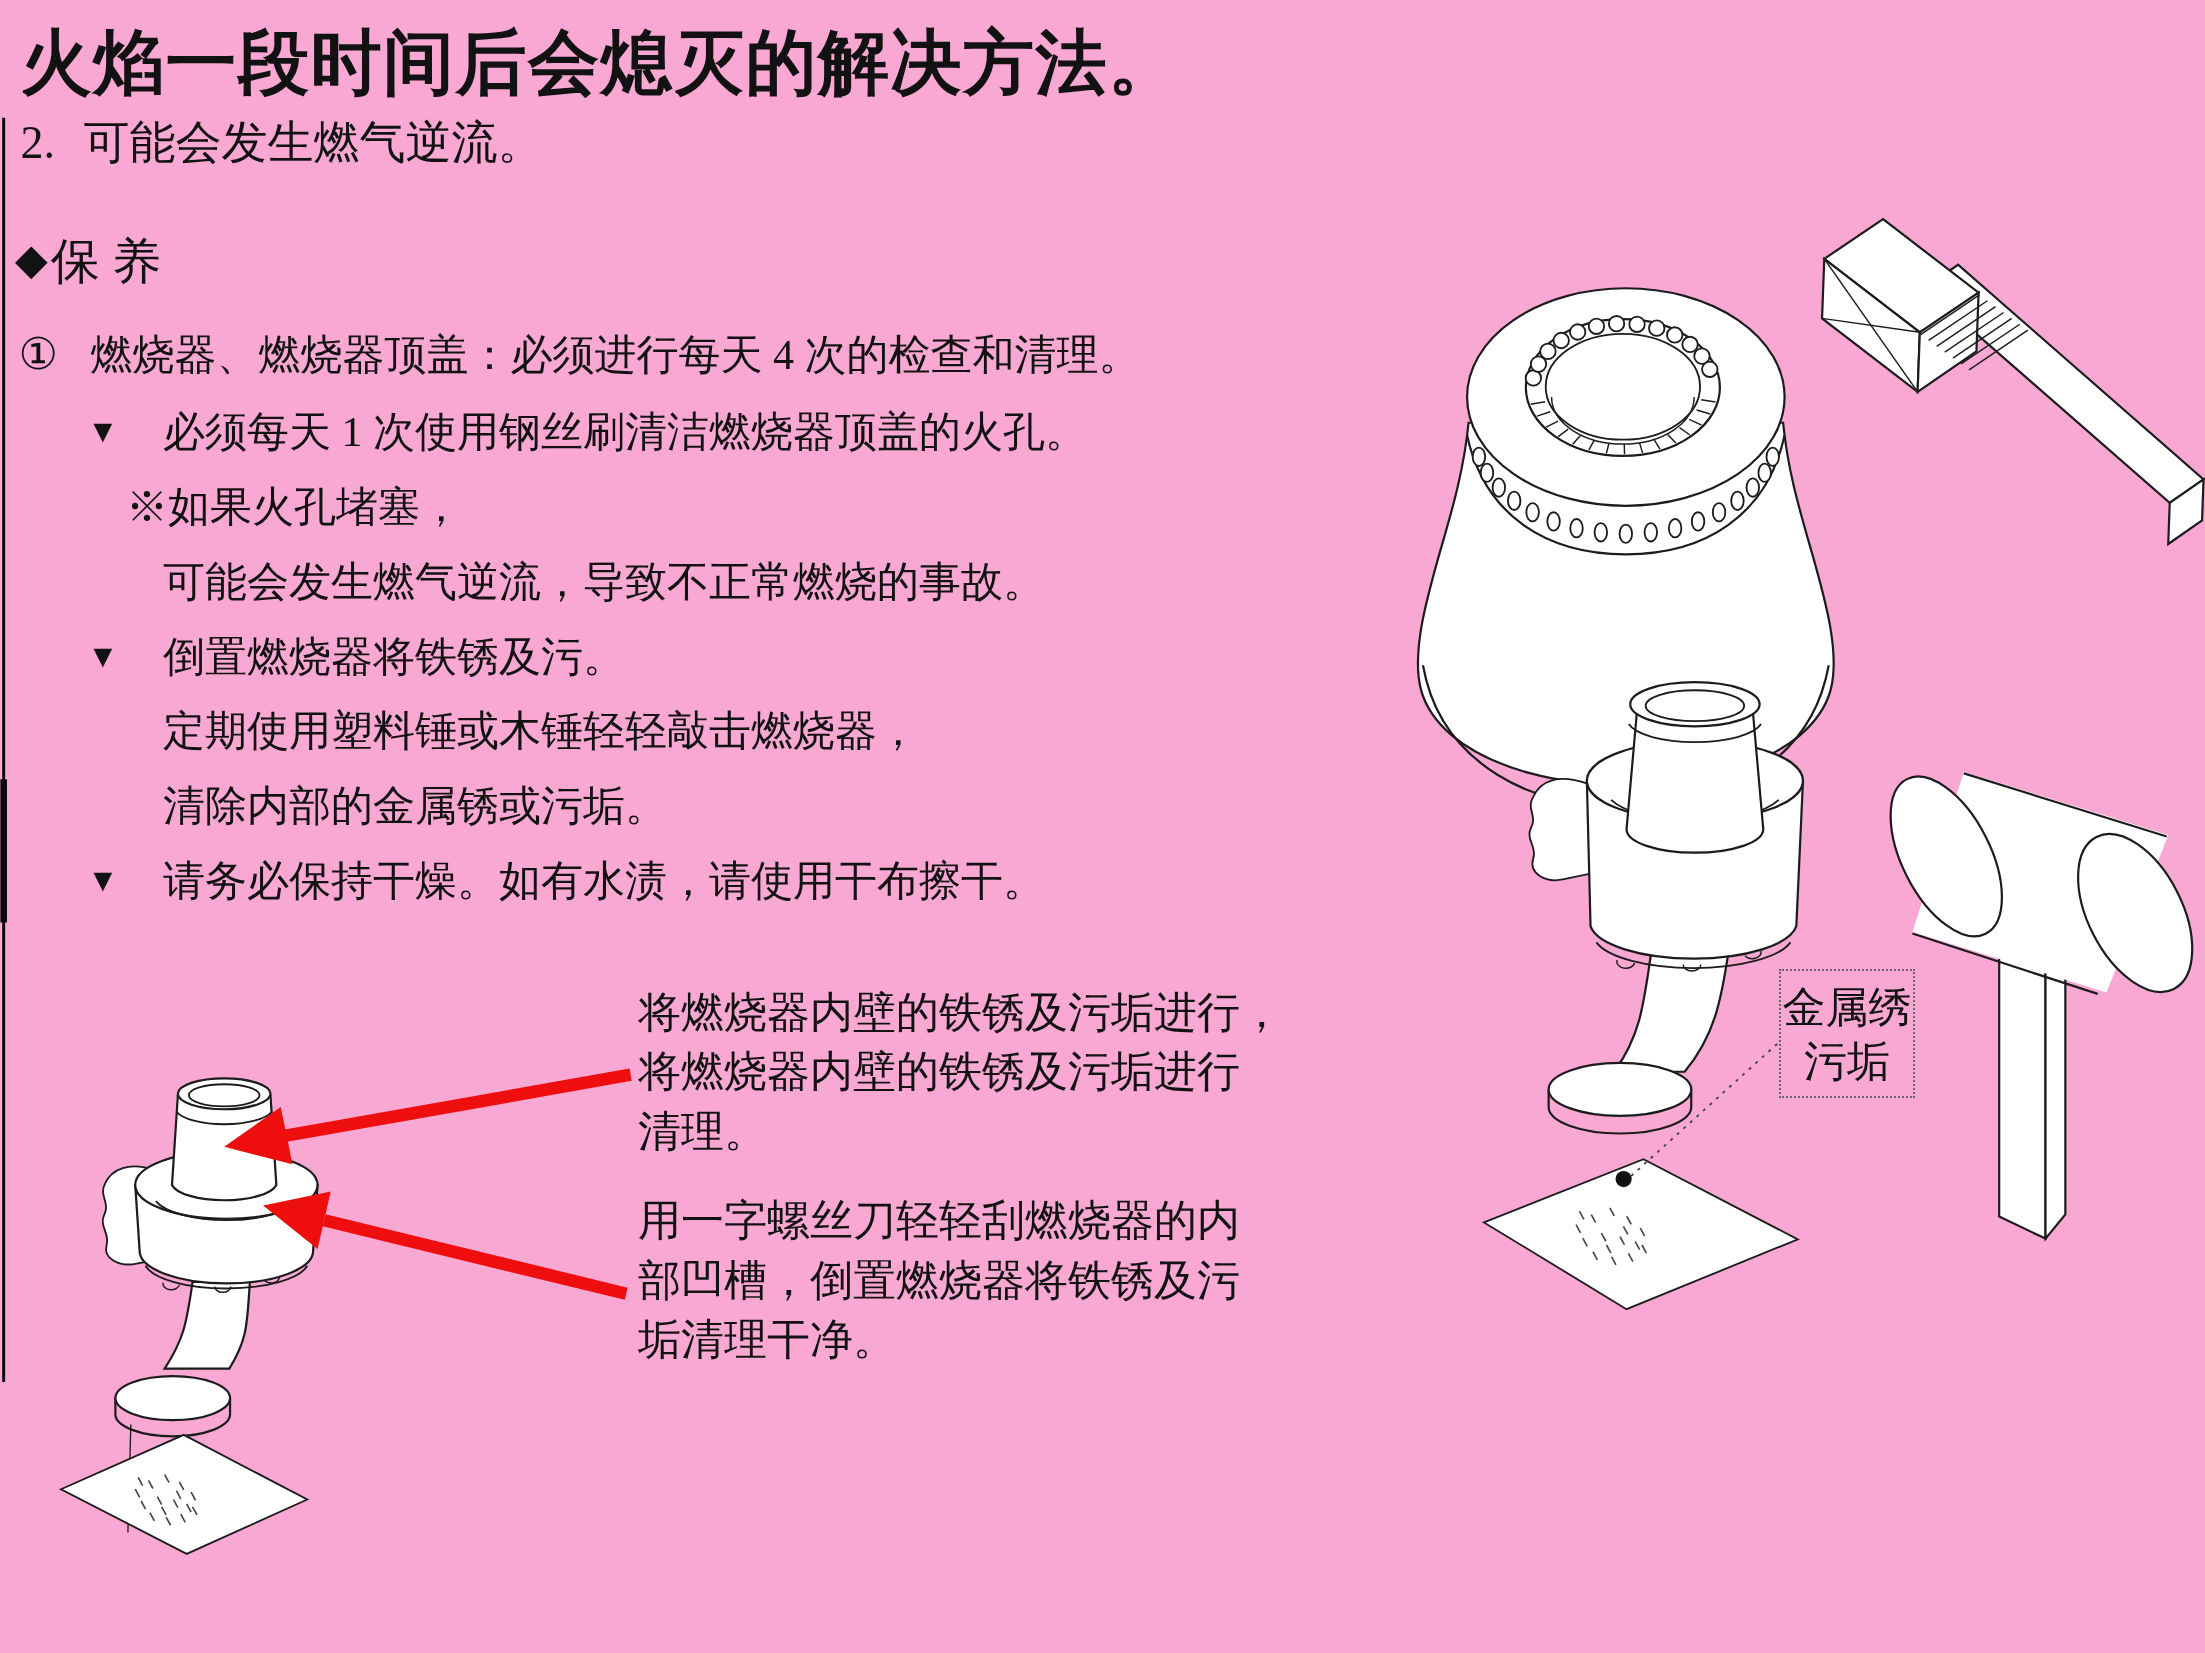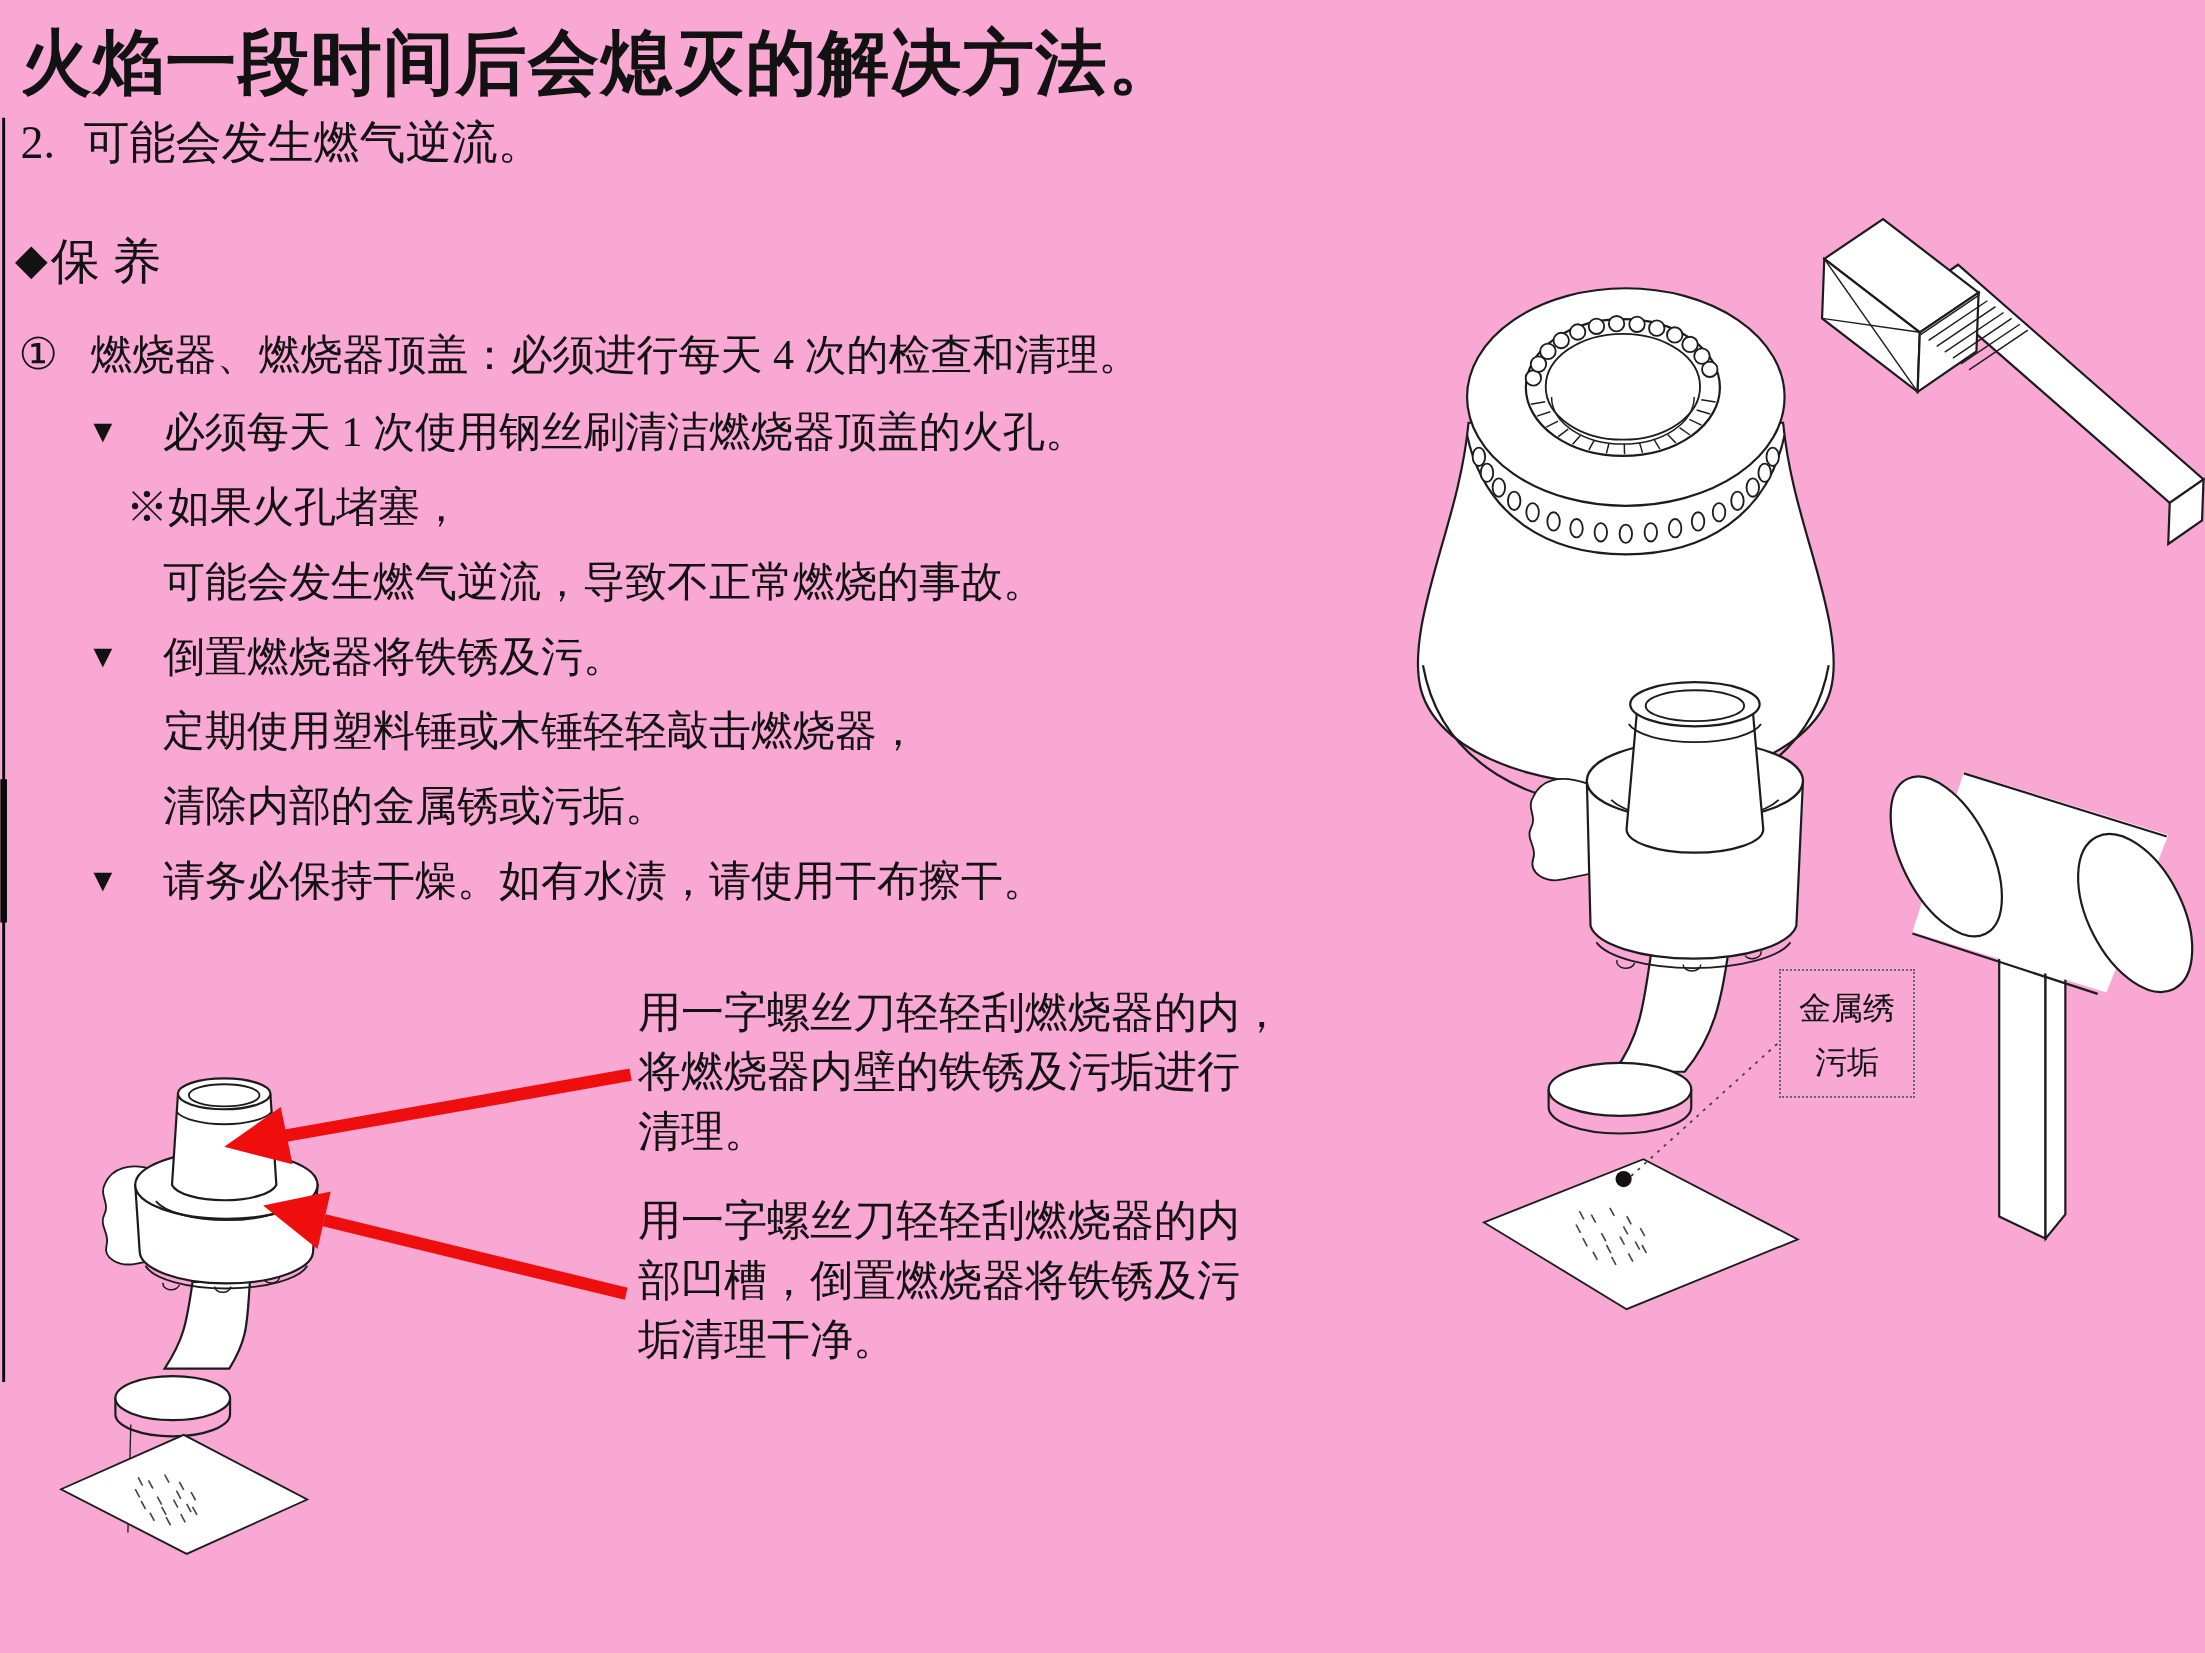--- a/index.html
+++ b/index.html
@@ -14,21 +14,21 @@
   .section .dia{font-size:43px;position:relative;top:-4.4px;margin-right:2.9px;}
   .item1{left:18.4px;top:327px;font-size:42px;}
   .item1 .num{display:inline-block;width:72px;font-size:44px;}
   .brow{font-size:42px;}
   .brow .mk{display:inline-block;width:76px;font-size:32px;position:relative;top:-4.4px;}
   .note{left:126px;font-size:42px;}
   .plain{left:163px;font-size:42px;text-align:center;}
   .marked{left:87px;}
   .ann{left:638px;font-size:43px;}
   .labelbox{left:1779px;top:969px;width:136px;height:129px;border:2.2px dotted #666;
-            text-align:center;font-size:32px;line-height:54px;padding-top:10.3px;box-sizing:border-box;}
+            text-align:center;font-size:43px;line-height:54px;padding-top:10.3px;box-sizing:border-box;}
 </style>
 </head>
 <body>
 
 <div class="page">
 
   <svg id="artLayer" width="2205" height="1654" viewBox="0 0 3000 2250">
 
     <g stroke="#0a0a0a">
       <line x1="5" y1="160" x2="5" y2="1880" stroke-width="4"></line>
@@ -270,21 +270,21 @@
   <div class="abs brow plain" style="top:703px">
     <span>定期使用塑料锤或木锤轻轻敲击燃烧器，</span>
   </div>
   <div class="abs brow plain" style="top:778px">
     <span>清除内部的金属锈或污垢。</span>
   </div>
   <div class="abs brow marked" style="top:853px">
     <span class="mk">▼</span><span>请务必保持干燥。如有水渍，请使用干布擦干。</span>
   </div>
 
-  <div class="abs ann" style="top:984px">用一字螺丝刀轻轻刮燃烧器的内，</div>
+  <div class="abs ann" style="top:984px">将燃烧器内壁的铁锈及污垢进行，</div>
   <div class="abs ann" style="top:1043px">将燃烧器内壁的铁锈及污垢进行</div>
   <div class="abs ann" style="top:1103px">清理。</div>
   <div class="abs ann" style="top:1192px">用一字螺丝刀轻轻刮燃烧器的内</div>
   <div class="abs ann" style="top:1252px">部凹槽，倒置燃烧器将铁锈及污</div>
   <div class="abs ann" style="top:1311px">垢清理干净。</div>
 
   <div class="abs labelbox">
     <div>金属绣</div>
     <div>污垢</div>
   </div>

